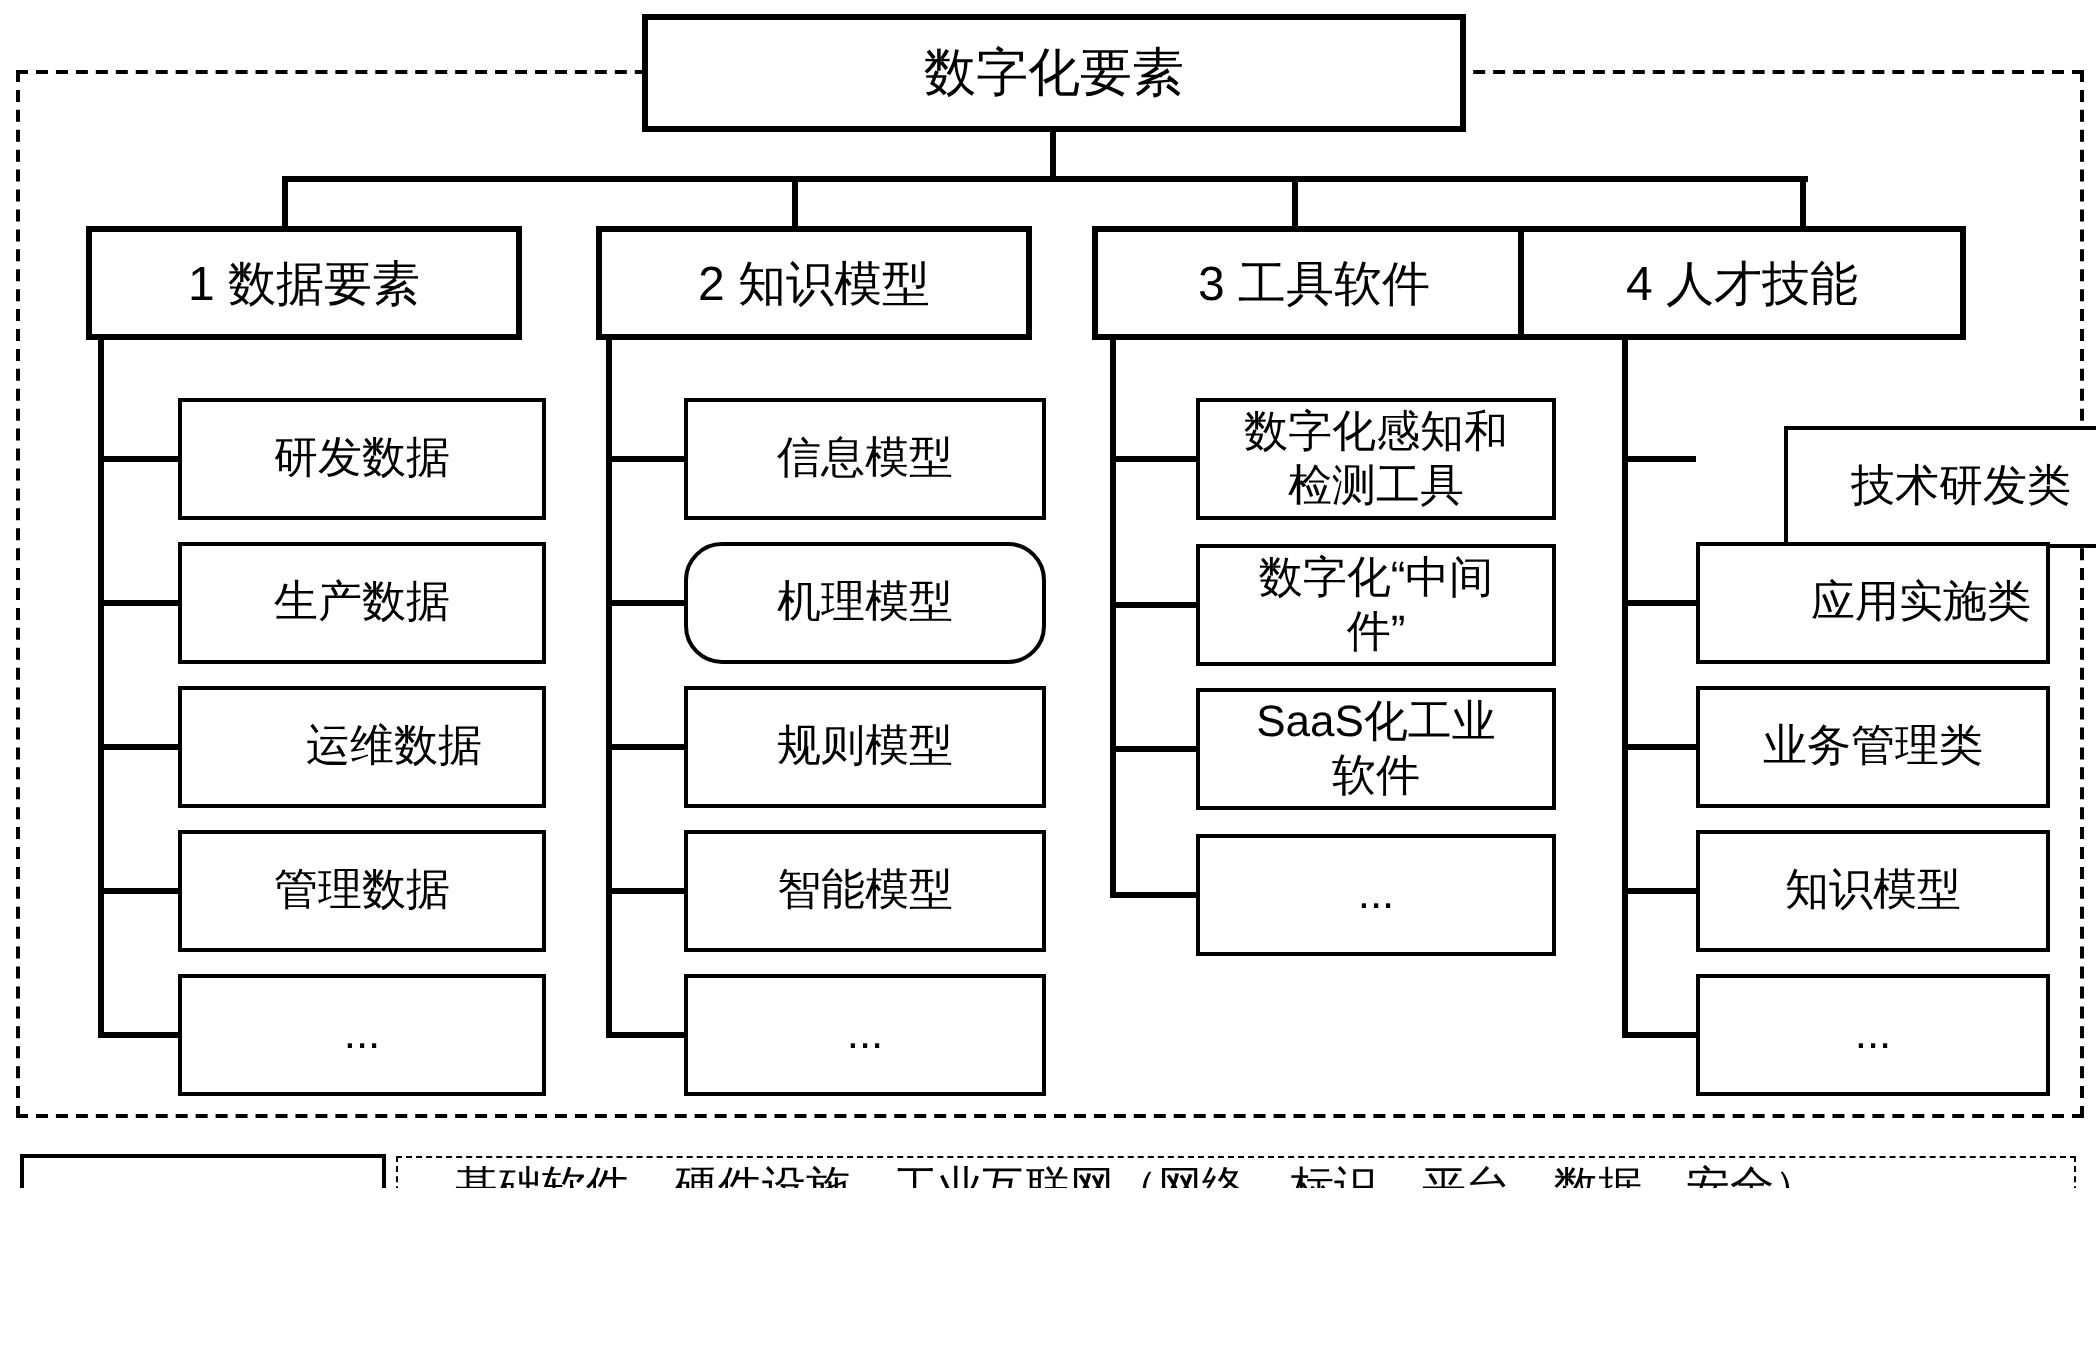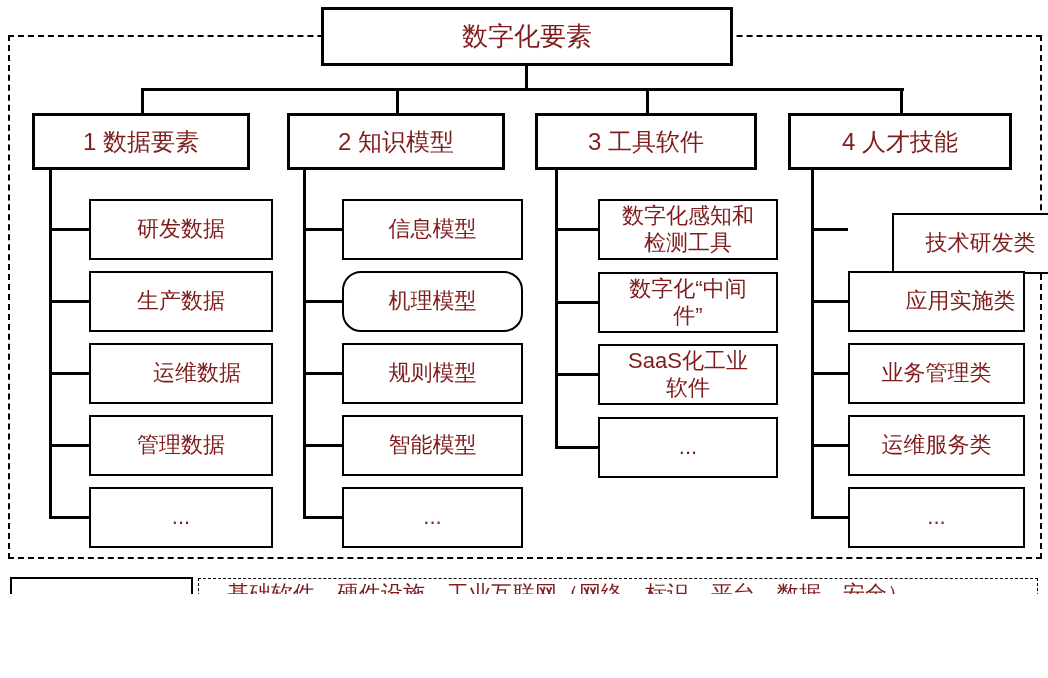--- a/index.html
+++ b/index.html
@@ -2,21 +2,21 @@
 <html><head>
 <meta charset="utf-8">
 <style>
   html, body { margin: 0; padding: 0; background: #ffffff; }
   #stage {
     position: relative;
     width: 1048px;
     height: 594px;
     background: #ffffff;
     font-family: "Liberation Sans", "DejaVu Sans", sans-serif;
-    color: #7f1d1d;
+    color: #000000;
     overflow: hidden;
     text-decoration: underline;
   }
   .box {
     position: absolute;
     background: #ffffff;
     border: 3px solid #000000;
     box-sizing: border-box;
     display: flex;
     align-items: center;
@@ -28,21 +28,21 @@
     left: 8px; top: 35px; width: 1034px; height: 524px;
     border: 2.5px dashed #000000;
     box-sizing: border-box;
     z-index: 0;
   }
   .root {
     left: 321px; top: 7px; width: 412px; height: 59px;
     font-size: 26px;
     z-index: 2;
   }
-  .cat  { font-size: 24px; z-index: 2; }
+  .cat  { font-size: 24px; z-index: 2; margin-left: 11px; }
   .child {
     font-size: 22px;
     border-width: 2.5px;
     line-height: 1.2;
     white-space: pre-line;
     z-index: 2;
   }
   .line { position: absolute; background: #000000; z-index: 1; }
   .infra-label {
     left: 10px; top: 577px; width: 183px; height: 92px;
@@ -115,25 +115,25 @@
       <div class="box child" style="left: 342px; top: 415px; width: 181px; height: 61px;">智能模型</div>
       <div class="box child" style="left: 342px; top: 487px; width: 181px; height: 61px;">...</div>
       <div class="box cat" style="left: 535px; top: 113px; width: 222px; height: 57px;">3 工具软件</div>
       <div class="box child" style="left: 598px; top: 199px; width: 180px; height: 61px;">数字化感知和
 检测工具</div>
       <div class="box child" style="left: 598px; top: 272px; width: 180px; height: 61px;">数字化“中间
 件”</div>
       <div class="box child" style="left: 598px; top: 344px; width: 180px; height: 61px;">SaaS化工业
 软件</div>
       <div class="box child" style="left: 598px; top: 417px; width: 180px; height: 61px;">...</div>
-      <div class="box cat" style="left: 788px; top: 113px; width: 224px; height: 57px;">4 人才技能</div>
+      <div class="box cat" style="left: 748px; top: 113px; width: 224px; height: 57px;">4 人才技能</div>
       <div class="box child" style="left: 848px; top: 213px; width: 177px; height: 61px; margin-left: 44px;">技术研发类</div>
       <div class="box child" style="left: 848px; top: 271px; width: 177px; height: 61px; padding-left: 48px;">应用实施类</div>
       <div class="box child" style="left: 848px; top: 343px; width: 177px; height: 61px;">业务管理类</div>
-      <div class="box child" style="left: 848px; top: 415px; width: 177px; height: 61px;">运维服务类</div>
+      <div class="box child" style="left: 848px; top: 415px; width: 177px; height: 61px;">知识模型</div>
       <div class="box child" style="left: 848px; top: 487px; width: 177px; height: 61px;">...</div>
     </div>
 
   <div class="box infra-label">
     <span>数字基础设施</span>
   </div>
 
   <div class="dotted-box">
     <span>基础软件、硬件设施、工业互联网（网络、标识、平台、数据、安全）...</span>
   </div>

